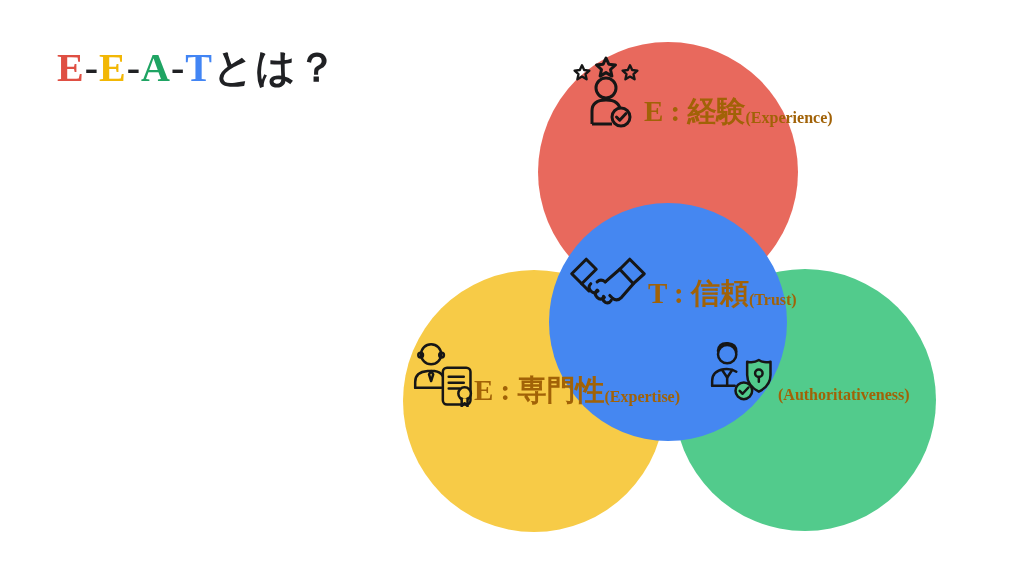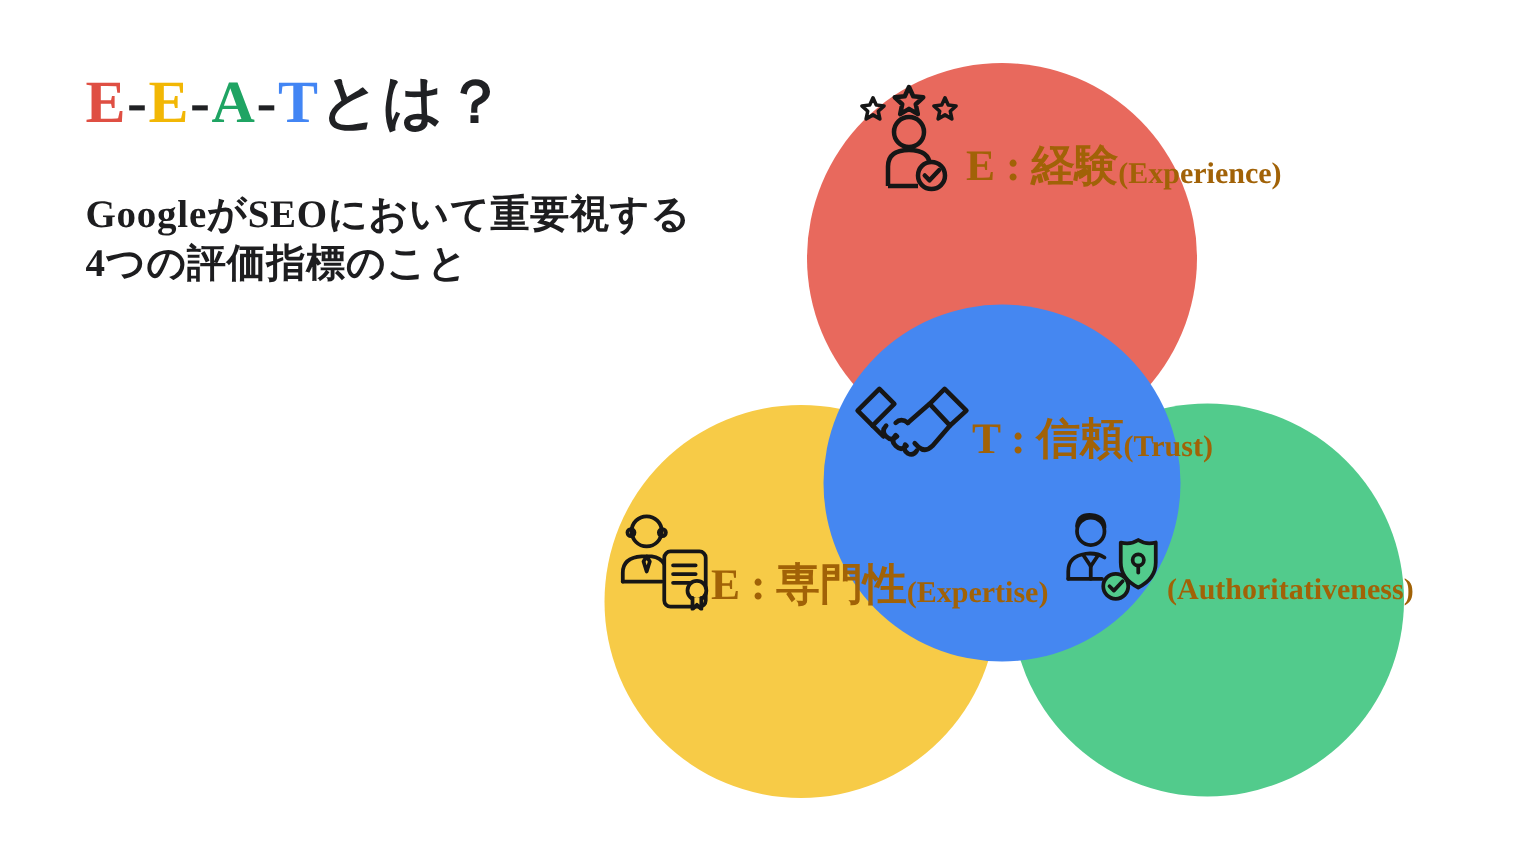--- a/index.html
+++ b/index.html
@@ -26,37 +26,33 @@
     position:absolute; z-index:4; display:flex; 
     align-items:flex-end; text-align:center; color:#a16207;
   }
   .ct-experience { left:568px; top:56px;  width:200px; }
   .ct-trust      { left:568px; top:252px; width:200px; }
   .ct-expertise  { left:410px; top:340px; width:200px; }
   .ct-authority  { left:708px; top:340px; width:230px; }
   .icon { display:block; line-height:0; }
   .icon svg { display:block; }
   .label-ja { font-weight:700; font-size:29px; line-height:1.15; white-space:nowrap; }
-  .label-en { font-weight:700; font-size:20px; line-height:1.22; margin-top:2px; white-space:nowrap; }
+  .label-en { font-weight:700; font-size:16px; line-height:1.22; margin-top:2px; white-space:nowrap; }
   .ct-experience .label-ja { margin-top:5px; }
   .ct-trust .label-ja      { margin-top:12px; }
   .ct-expertise .label-ja  { margin-top:3px; }
   .ct-authority .label-ja  { margin-top:6px; }
 </style>
 </head>
 <body>
 
 <div class="stage">
 
   <h1 class="headline"><span style="color: rgb(223, 79, 67);">E</span><span style="color: rgb(32, 33, 36);">-</span><span style="color: rgb(242, 183, 5);">E</span><span style="color: rgb(32, 33, 36);">-</span><span style="color: rgb(31, 164, 99);">A</span><span style="color: rgb(32, 33, 36);">-</span><span style="color: rgb(66, 133, 244);">T</span><span>とは？</span></h1>
 
-  <p class="subtitle">
-    <span>GoogleがSEOにおいて重要視する</span><br>
-    <span>4つの評価指標のこと</span>
-  </p>
 
   <div class="circle c-experience" style="background-color: rgb(232, 105, 93);"></div>
   <div class="circle c-expertise" style="background-color: rgb(247, 203, 71);"></div>
   <div class="circle c-authority" style="background-color: rgb(82, 203, 140);"></div>
   <div class="circle c-trust" style="background-color: rgb(69, 135, 241);"></div>
 
   <div class="content ct-experience">
     <span class="icon" style="color: rgb(232, 105, 93);">
       <svg width="76" height="72" viewBox="0 0 76 72" xmlns="http://www.w3.org/2000/svg">
         <defs>

